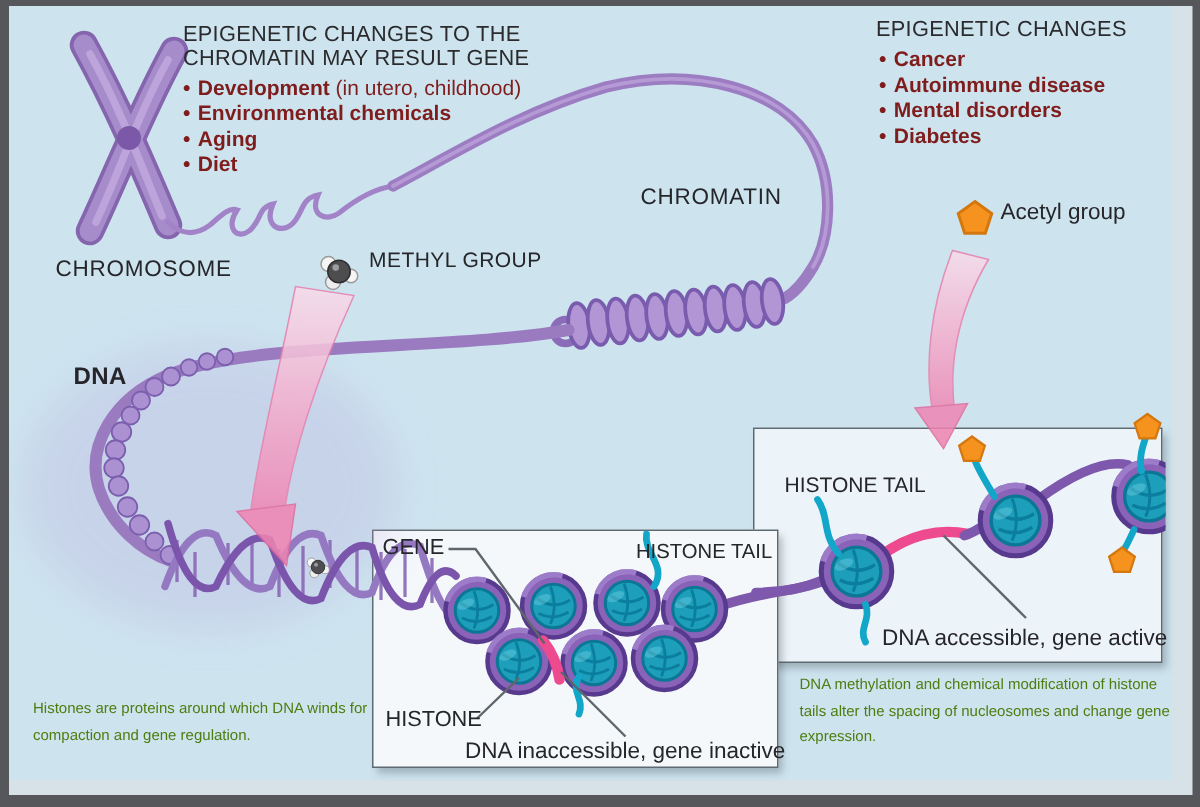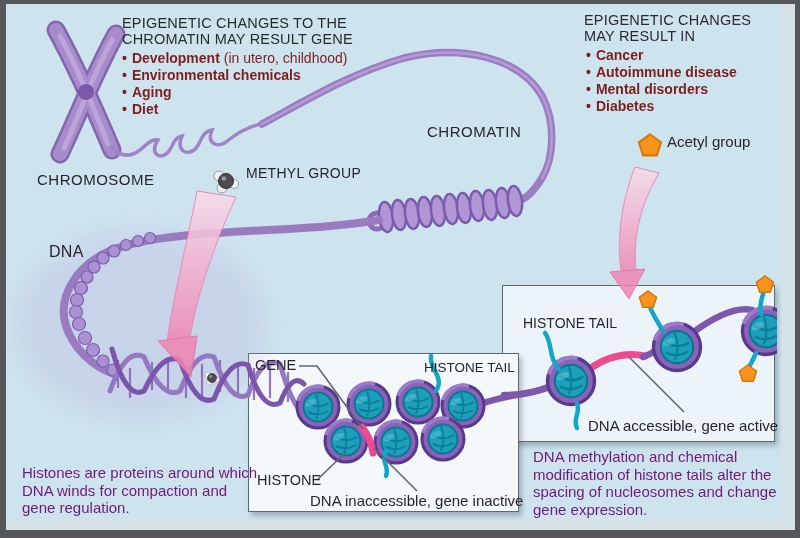--- a/index.html
+++ b/index.html
@@ -31,31 +31,31 @@
   .panel .head{font-size:14.5px;line-height:16px;color:#2b2b2e;letter-spacing:.2px;}
   .panel .bullets{margin-top:3px;}
   .brow{font-size:14px;line-height:17px;color:#7f1d1d;}
   .brow .marker{font-weight:bold;margin-right:5px;}
   .brow .b{font-weight:bold;}
   .tl{left:122px;top:15px;}
   .tr{left:584px;top:12px;}
   .tr .bullets{margin-left:2px;}
 
   #lbl-chromosome{left:37px;top:171px;font-size:15px;}
-  #lbl-dna{left:49px;top:243px;font-size:16px;font-weight:normal;letter-spacing:.3px;}
+  #lbl-dna{left:49px;top:243px;font-size:16px;font-weight:bold;letter-spacing:.3px;}
   #lbl-chromatin{left:427px;top:123px;font-size:15px;}
   #lbl-methyl{left:246px;top:165px;font-size:14px;letter-spacing:.3px;}
   #lbl-acetyl{left:667px;top:133px;font-size:15px;}
   #lbl-gene{left:255px;top:357px;font-size:14.5px;}
   #lbl-ht1{left:424px;top:360px;font-size:13.5px;}
   #lbl-histone{left:257px;top:472px;font-size:14.5px;}
   #cap-inactive{left:310px;top:492px;font-size:15px;}
   #lbl-ht2{left:523px;top:315px;font-size:14px;}
   #cap-active{left:588px;top:417px;font-size:15px;}
-  .caption{position:absolute;z-index:4;font-size:15px;line-height:17.5px;color:#701a75;}
+  .caption{position:absolute;z-index:4;font-size:10px;line-height:17.5px;color:#4d7c0f;}
   #cap-bl{left:22px;top:464px;width:242px;}
   #cap-br{left:533px;top:448px;width:254px;}
 </style>
 </head>
 <body>
 
 <div class="stage">
 
   <div class="edge-strip edge-right"></div>
   <div class="edge-strip edge-bottom"></div>
@@ -237,21 +237,20 @@
     <div class="bullets">
       <div class="brow"><span class="marker">•</span><span class="b">Development</span><span> (in utero, childhood)</span></div>
       <div class="brow"><span class="marker">•</span><span class="b">Environmental chemicals</span><span></span></div>
       <div class="brow"><span class="marker">•</span><span class="b">Aging</span><span></span></div>
       <div class="brow"><span class="marker">•</span><span class="b">Diet</span><span></span></div>
     </div>
   </div>
 
   <div class="panel tr">
     <div class="head">EPIGENETIC CHANGES</div>
-    <div class="head">MAY RESULT IN</div>
     <div class="bullets">
       <div class="brow"><span class="marker">•</span><span class="b">Cancer</span></div>
       <div class="brow"><span class="marker">•</span><span class="b">Autoimmune disease</span></div>
       <div class="brow"><span class="marker">•</span><span class="b">Mental disorders</span></div>
       <div class="brow"><span class="marker">•</span><span class="b">Diabetes</span></div>
     </div>
   </div>
 
   <div class="lbl caps" id="lbl-chromosome">CHROMOSOME</div>
   <div class="lbl" id="lbl-dna">DNA</div>

